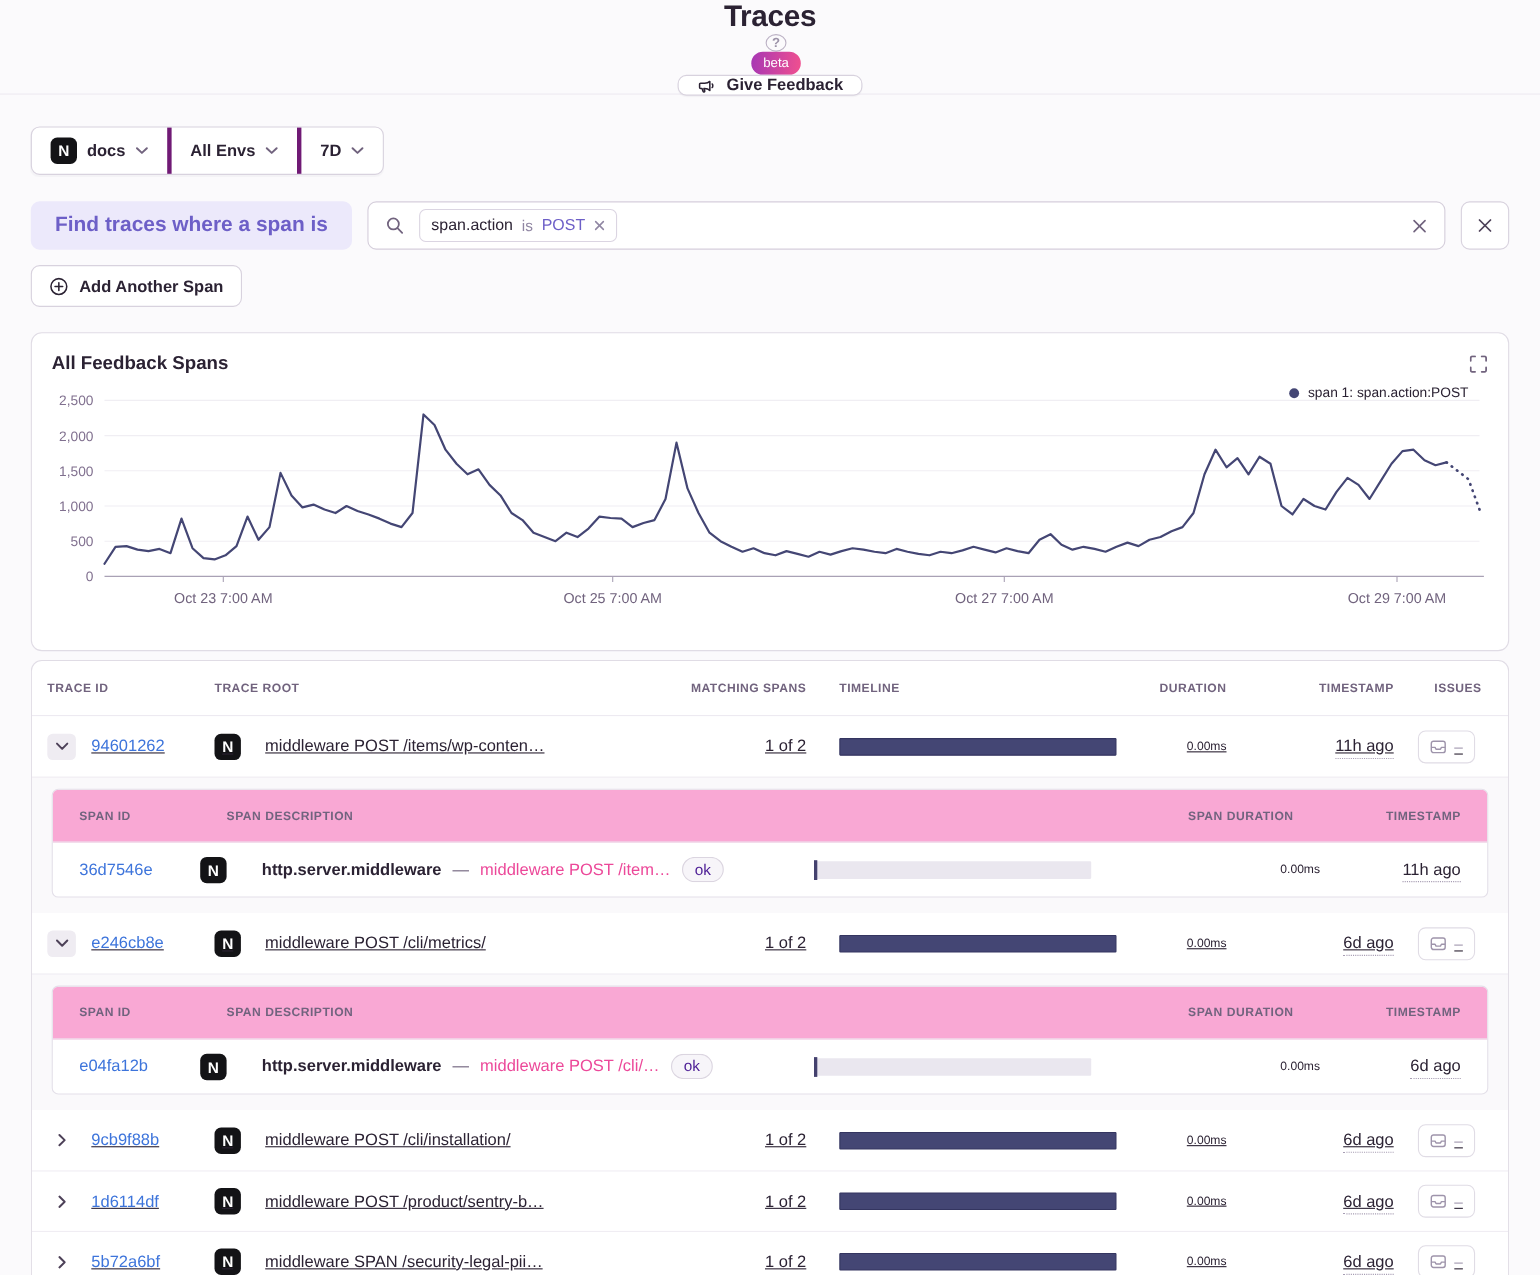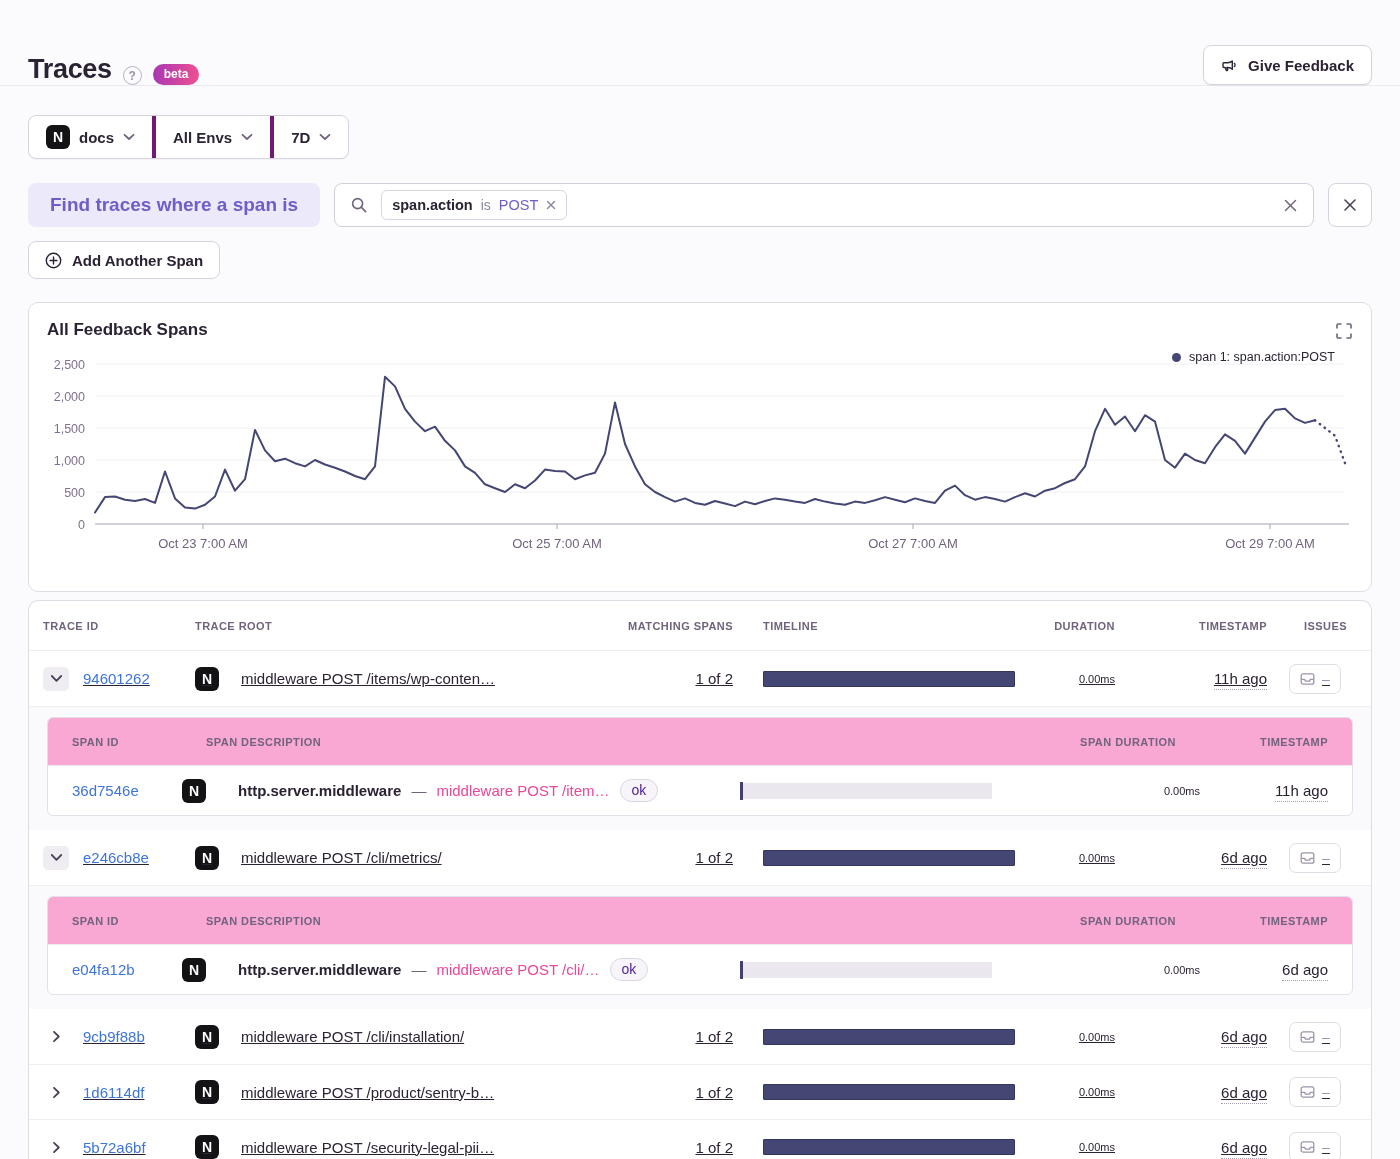--- a/index.html
+++ b/index.html
@@ -6,26 +6,26 @@
   html,body { margin:0; padding:0; }
   body {
     width:1400px; height:1159px; overflow:hidden;
     background:#FBFAFC; color:#2B2233;
     font-family:"Liberation Sans","DejaVu Sans",sans-serif;
     font-size:15px;
   }
   svg { display:block; }
 
   
-  .topbar { display:flex; align-items:flex-end; height:86px; padding:0 28px; border-bottom:1px solid #EDEAF1; }
+  .topbar { display:flex; align-items:center; height:86px; padding:0 28px; border-bottom:1px solid #EDEAF1;flex-direction:column; }
   .title { font-size:27px; font-weight:700; letter-spacing:-.3px; }
   .help { width:19px; height:19px; border:1.5px solid #BBB1C4; border-radius:50%; color:#9C92A8;
           font-size:12px; font-weight:700; display:flex; align-items:center; justify-content:center; margin-left:11px; }
   .beta { margin-left:11px; background:linear-gradient(95deg,#A737B4 0%,#F0508F 100%); color:#fff;
-          font-size:12px; font-weight:700; padding:3px 11px 4px; border-radius:20px; }
+          font-size:12px; font-weight:400; padding:3px 11px 4px; border-radius:20px; }
   .flex1 { flex:1; }
   .feedback-btn { display:flex; align-items:center; gap:10px; height:40px; padding:0 17px; background:#fff;
           border:1px solid #D8D2DE; border-radius:8px; font-size:15px; font-weight:700; color:#2B2233;
           box-shadow:0 1px 1px rgba(43,34,51,.05); cursor:pointer; font-family:inherit; }
 
   main { padding:0 28px; }
 
   
   .filter-bar { margin-top:29px; display:inline-flex; align-items:stretch; background:#fff;
           border:1px solid #D8D2DE; border-radius:8px; height:44px; box-shadow:0 1px 1px rgba(43,34,51,.03); }
@@ -35,21 +35,21 @@
           font-size:14px; display:flex; align-items:center; justify-content:center; flex:none; }
 
   
   .search-row { margin-top:24px; display:flex; gap:14px; align-items:stretch; height:44px; }
   .find-pill { display:flex; align-items:center; padding:0 22px; background:#ECE9FB; color:#6D5FC7;
           font-weight:700; font-size:19px; border-radius:8px; cursor:pointer; }
   .searchbox { flex:1; display:flex; align-items:center; gap:13px; background:#fff; border:1px solid #D5CEDB;
           border-radius:8px; padding:0 15px; cursor:text; }
   .token { display:flex; align-items:center; gap:8px; border:1px solid #DBD5E2; border-radius:6px; height:30px;
           padding:0 10px; font-size:14.5px; background:#fff; cursor:pointer; }
-  .token .key { color:#2B2233;font-weight:bold; }
+  .token .key { color:#2B2233; }
   .token .op { color:#9086A3; font-size:14px; }
   .token .val { color:#6D5FC7; }
   .clear-x { margin-left:auto; cursor:pointer; display:flex; }
   .xsquare { width:44px; height:44px; background:#fff; border:1px solid #D8D2DE; border-radius:8px;
           display:flex; align-items:center; justify-content:center; cursor:pointer; }
 
   .add-span { margin-top:14px; display:inline-flex; align-items:center; gap:10px; height:38px; padding:0 16px;
           background:#fff; border:1px solid #D8D2DE; border-radius:8px; font-weight:700; font-size:15px;
           color:#2B2233; cursor:pointer; font-family:inherit; }
 
@@ -437,21 +437,21 @@
           <button class="chevbtn">
             <svg width="9" height="13" viewBox="0 0 9 13" fill="none" stroke="currentColor" stroke-width="1.8" stroke-linecap="round" stroke-linejoin="round">
               <polyline points="2,1.8 6.8,6.5 2,11.2"></polyline>
             </svg>
           </button>
         </div>
       <a class="traceid">5b72a6bf</a>
       <div>
           <span class="nlogo">N</span>
         </div>
-      <div class="root">middleware POST /security-legal-pii…</div>
+      <div class="root">middleware SPAN /security-legal-pii…</div>
       <div class="matching">1 of 2</div>
       <div></div>
       <div>
           <div class="bar-full"></div>
         </div>
       <div class="dur pr16">0.00ms</div>
       <div class="ts"><span class="dotted">6d ago</span></div>
       <div class="issues-cell">
           <button class="issuebtn">
             <svg width="15" height="14" viewBox="0 0 15 14" fill="none" stroke="#9E94AB" stroke-width="1.3" stroke-linejoin="round">

